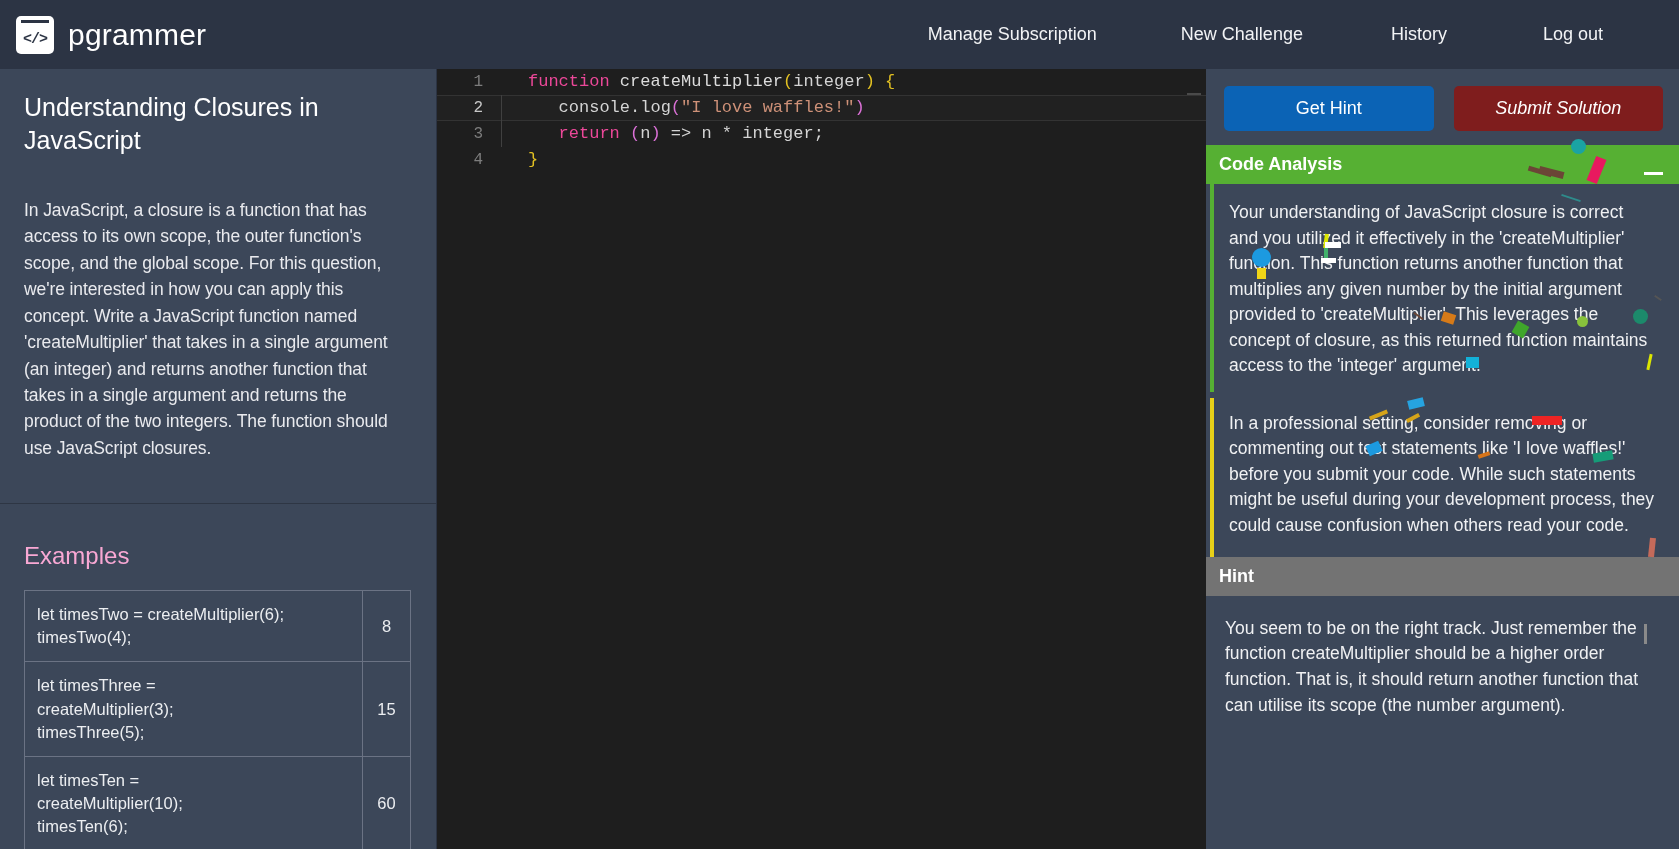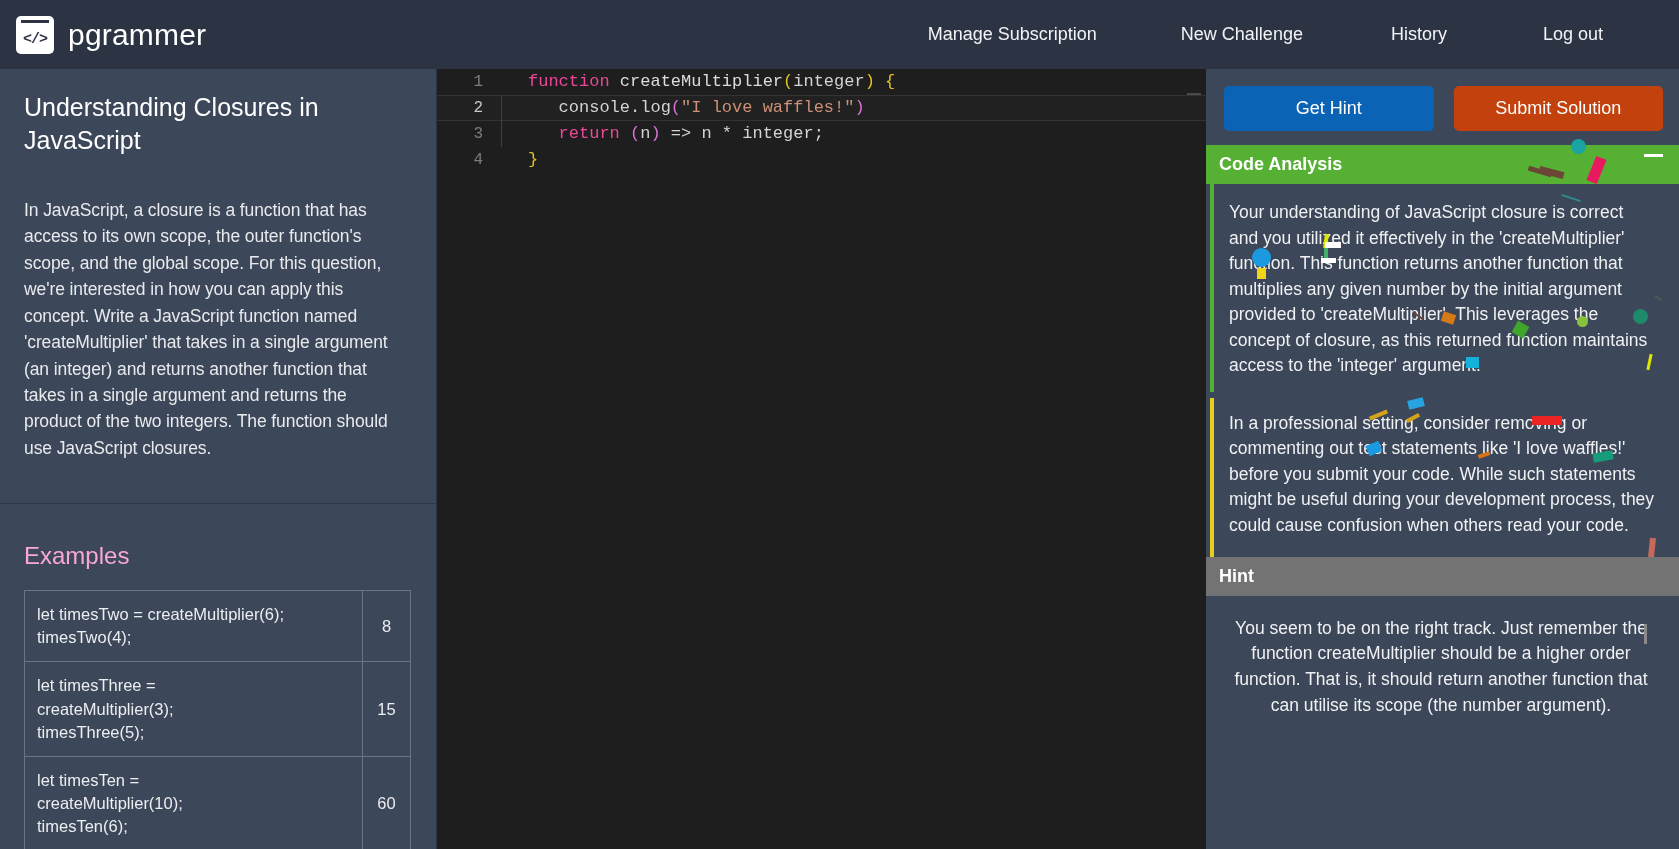--- a/index.html
+++ b/index.html
@@ -201,29 +201,29 @@
     border-radius: 5px;
     color: #ffffff;
     font-size: 18px;
     font-family: "Liberation Sans", sans-serif;
     padding: 12px 10px;
     cursor: pointer;
     flex: 1;
     white-space: nowrap;
   }
   #get-hint-button { background: #0b63b5; }
-  #submit-solution-button { background: #c2410c; }
+  #submit-solution-button { background: #7f1d1d; font-style: italic; }
 
   .section-header {
     color: #ffffff;
     font-size: 18px;
     font-weight: bold;
     padding: 9px 0 9px 13px;
     display: flex;
-    align-items: flex-start;
+    align-items: flex-end;
   }
   #code-analysis-header { background: #56b033; }
   #hint-header { background: #737373; }
   #minimize-icon {
     margin-left: auto;
     margin-right: 16px;
     width: 19px; height: 3px;
     background: #ffffff;
   }
 
@@ -235,21 +235,20 @@
     border-left: 4px solid transparent;
     margin-left: 4px;
   }
   #analysis-para-0 { border-left-color: #56b033; padding-top: 16px; }
   #analysis-para-1 { border-left-color: #e8d018; margin-top: 6px; padding-bottom: 18px; }
   #hint-body {
     color: #f0f1f3;
     font-size: 17.5px;
     line-height: 1.48;
     padding: 20px 22px 10px 19px;
-    text-align: center;
   }
 
   
   .confetti { position: absolute; pointer-events: none; }
   .c-circle { border-radius: 50%; }
 </style>
 </head>
 <body>
 
 <div id="navbar">

